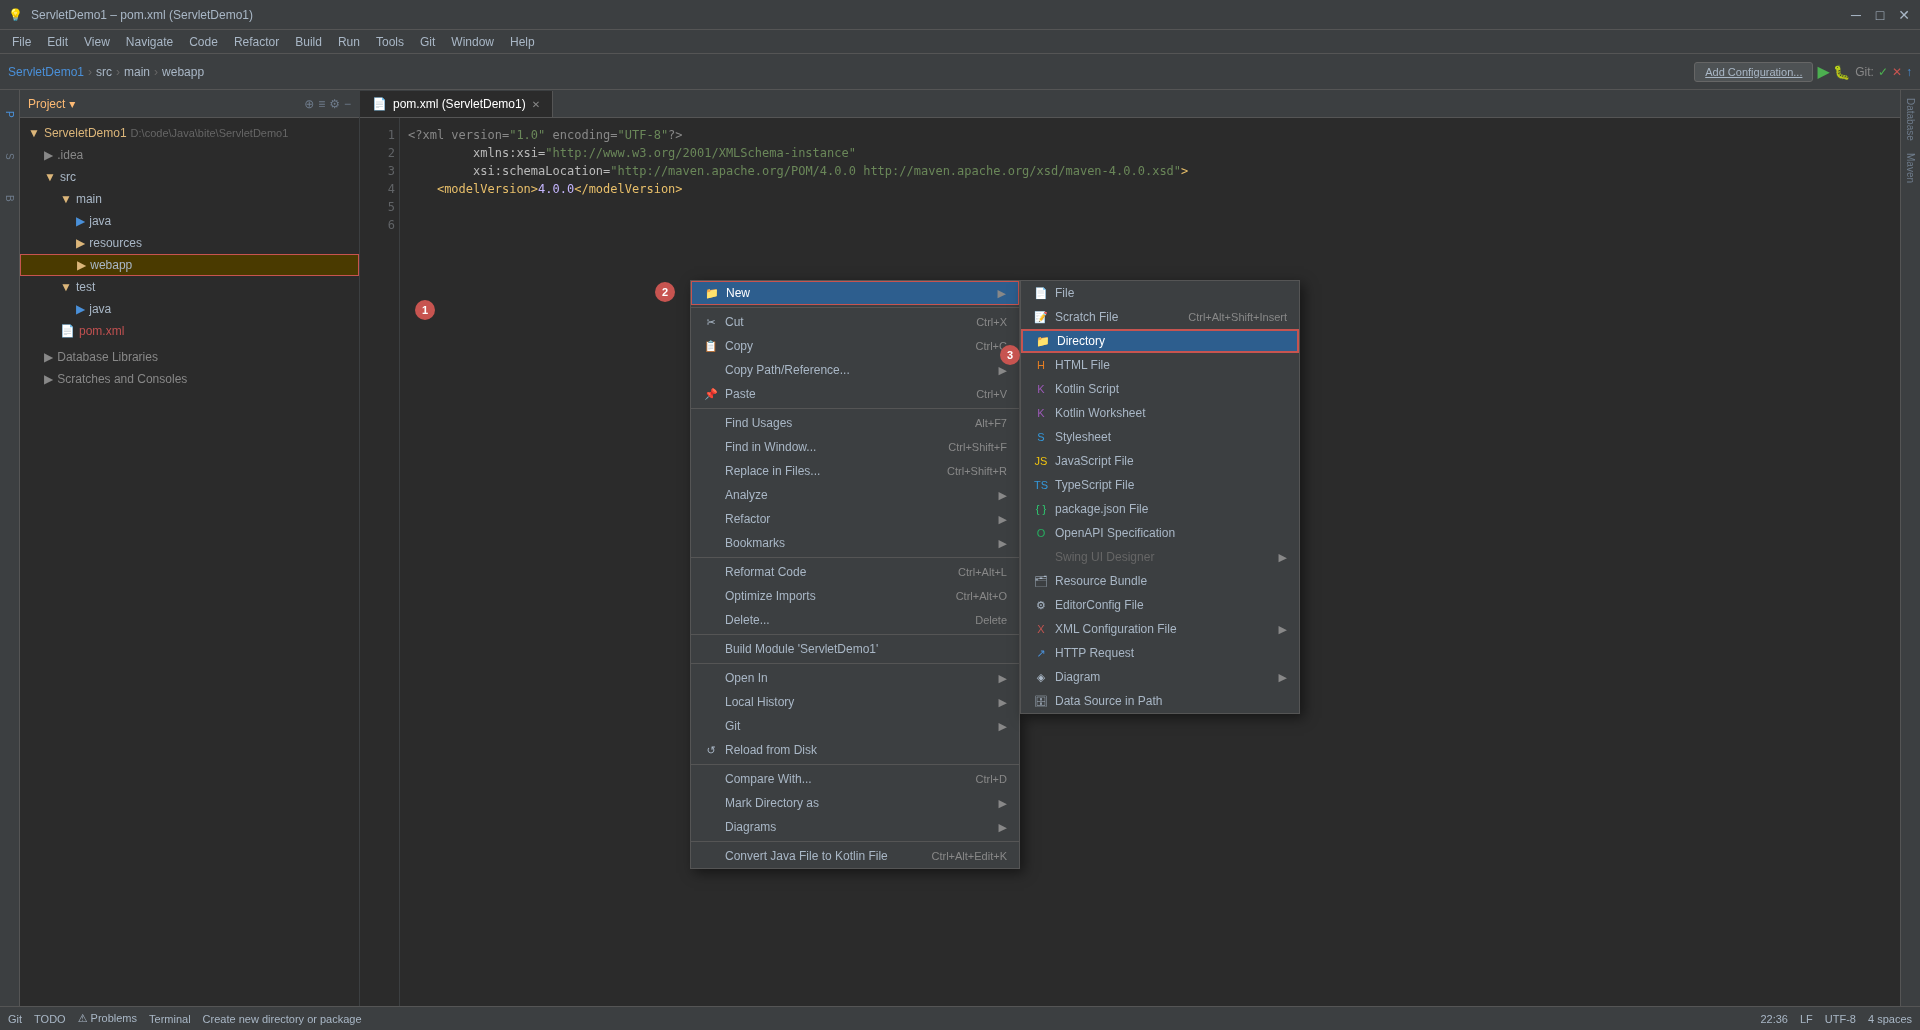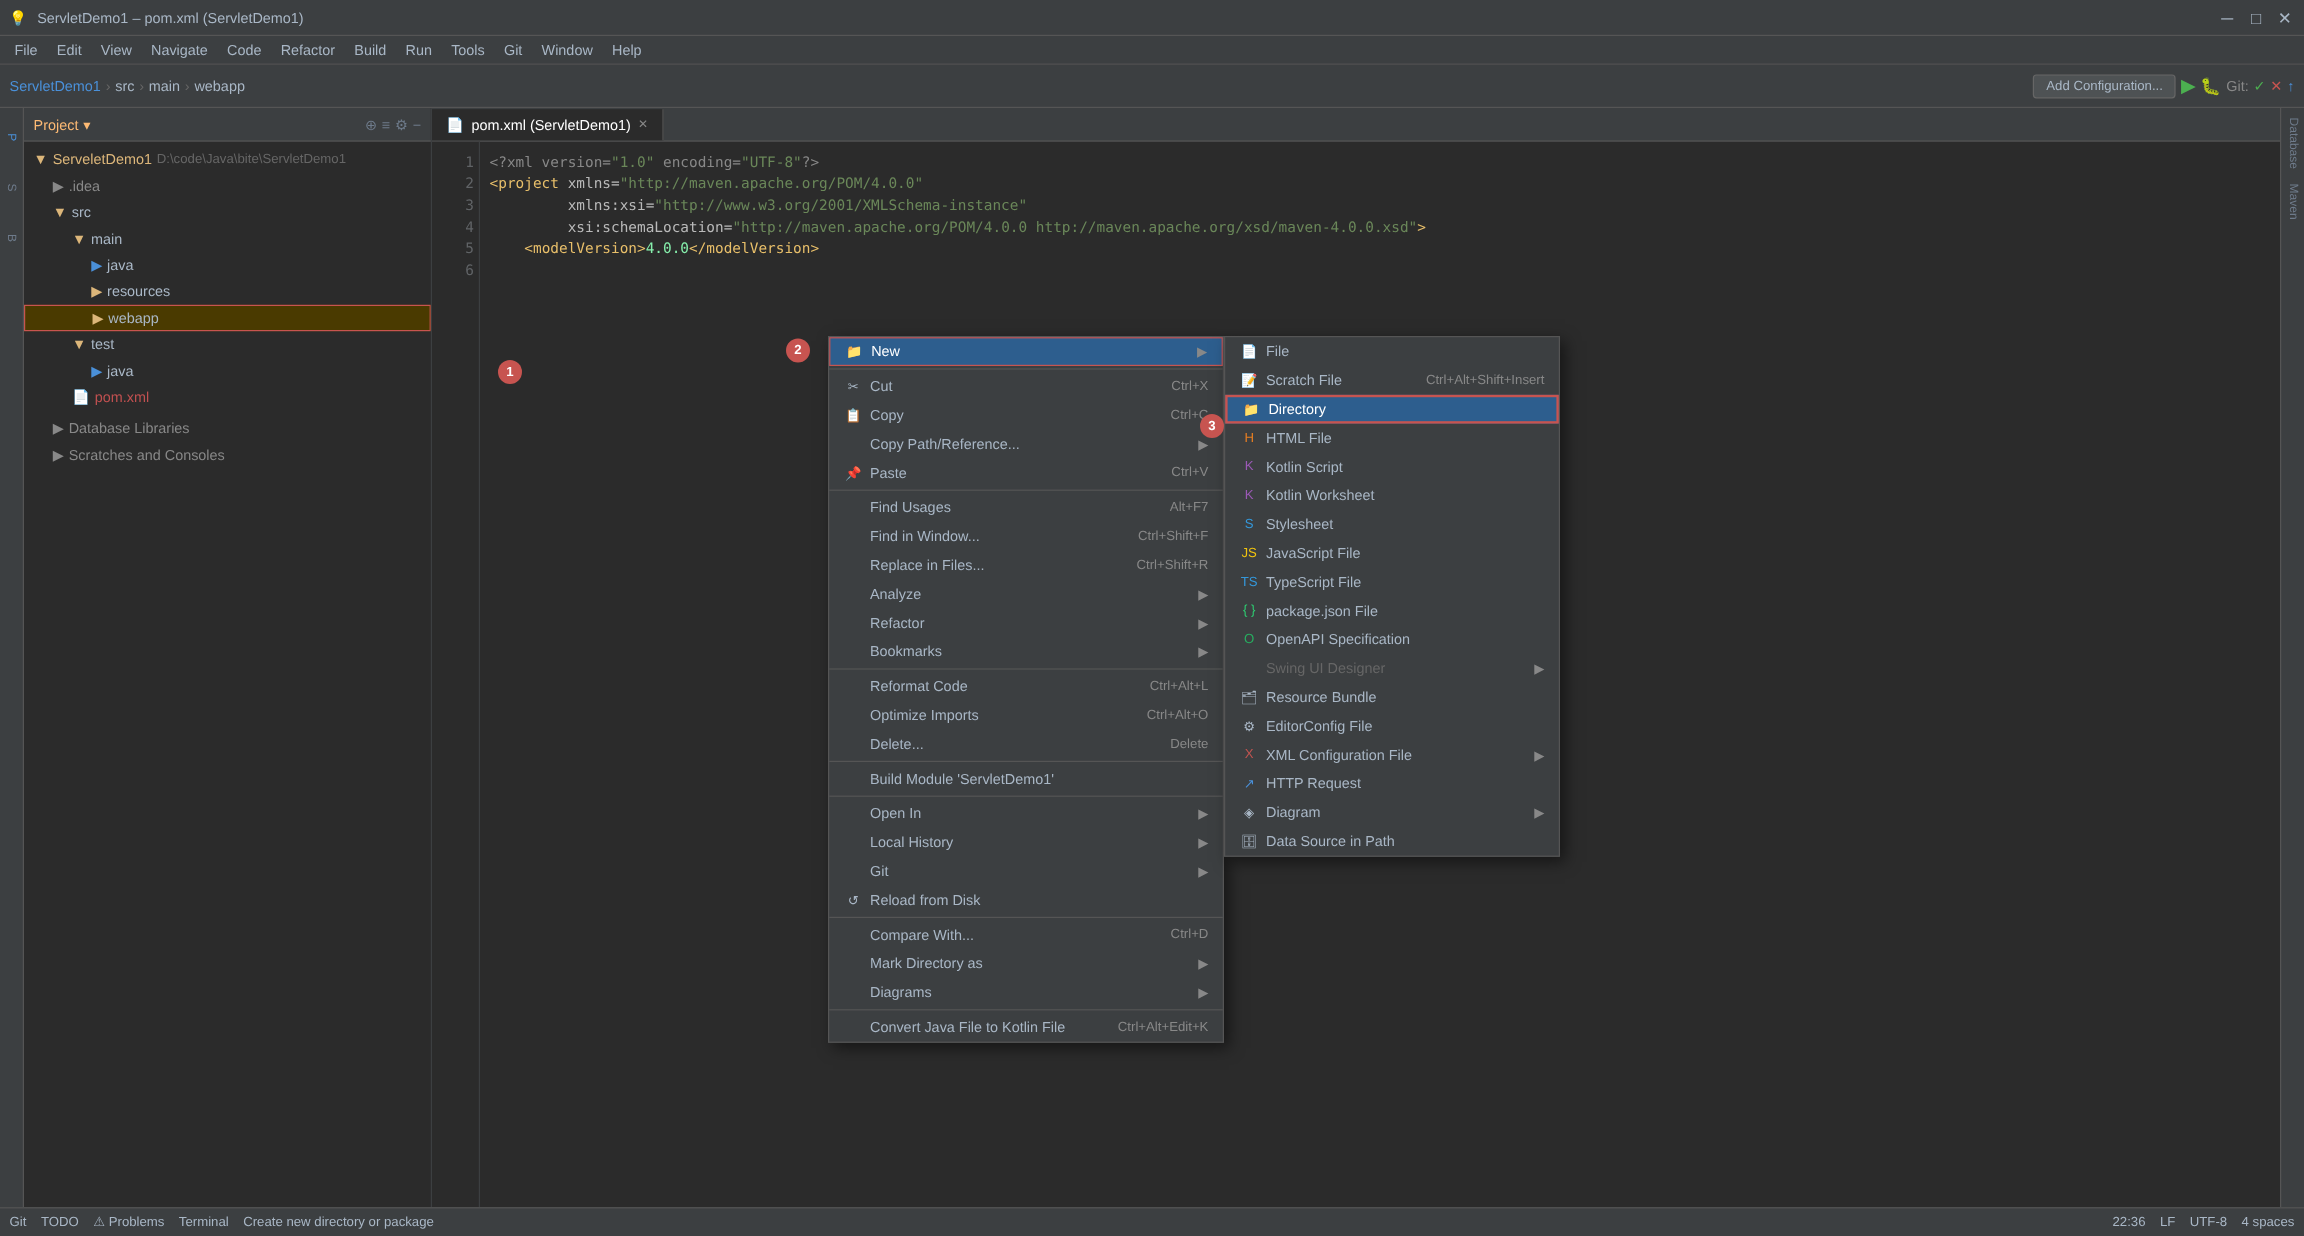--- a/index.html
+++ b/index.html
@@ -11,21 +11,21 @@
     #titlebar-left span { font-size: 12px; color: #a9b7c6; }
     #titlebar-right { display: flex; gap: 8px; }
     .titlebar-btn { width: 16px; height: 16px; cursor: pointer; color: #a9b7c6; font-size: 14px; display: flex; align-items: center; justify-content: center; }
 
     
     #menubar { background: #3c3f41; height: 24px; display: flex; align-items: center; padding: 0 4px; border-bottom: 1px solid #555; }
     .menu-item { padding: 2px 8px; font-size: 12px; color: #a9b7c6; cursor: pointer; }
 
     
     #toolbar { background: #3c3f41; height: 36px; display: flex; align-items: center; padding: 0 8px; border-bottom: 1px solid #555; gap: 4px; }
-    .toolbar-btn { padding: 2px 6px; font-size: 11px; color: #a9b7c6; cursor: pointer; border: none; background: transparent; }
+    .toolbar-btn { padding: 2px 6px; font-size: 11px; color: #a9b7c6; cursor: pointer; border: none; background: transparent; text-decoration: underline; }
     #breadcrumb { display: flex; align-items: center; gap: 4px; font-size: 12px; color: #a9b7c6; flex: 1; }
     .breadcrumb-sep { color: #666; }
 
     
     #main { display: flex; height: calc(1030px - 90px); }
 
     
     #left-icons { width: 20px; background: #3c3f41; border-right: 1px solid #555; display: flex; flex-direction: column; align-items: center; padding-top: 4px; gap: 2px; }
     .side-icon { width: 18px; height: 40px; display: flex; align-items: center; justify-content: center; cursor: pointer; color: #6e7b8b; font-size: 10px; writing-mode: vertical-rl; }
 
@@ -254,24 +254,23 @@
       <div id="line-numbers">
         <div>1</div>
           <div>2</div>
           <div>3</div>
           <div>4</div>
           <div>5</div>
           <div>6</div>
       </div>
       <div id="code-content">
         <div class="code-line"><span style="color:#888;">&lt;?xml version=</span><span class="val">"1.0"</span><span style="color:#888;text-align:center;"> encoding=</span><span class="val">"UTF-8"</span><span style="color:#888;">?&gt;</span></div>
-        <div class="code-line"><span style="color:#e8bf6a;">&lt;project</span> <span style="color:#bababa;">xmlns=</span><span class="val">"http://maven.apache.org/POM/4.0.0"</span></div>
         <div class="code-line">         <span style="color:#bababa;">xmlns:xsi=</span><span class="val">"http://www.w3.org/2001/XMLSchema-instance"</span></div>
         <div class="code-line">         <span style="color:#bababa;">xsi:schemaLocation=</span><span class="val">"http://maven.apache.org/POM/4.0.0 http://maven.apache.org/xsd/maven-4.0.0.xsd"</span><span style="color:#e8bf6a;">&gt;</span></div>
-        <div class="code-line">    <span style="color:#e8bf6a;">&lt;modelVersion&gt;</span><span style="color:#86efac;">4.0.0</span><span style="color:#e8bf6a;">&lt;/modelVersion&gt;</span></div>
+        <div class="code-line">    <span style="color:#e8bf6a;">&lt;modelVersion&gt;</span><span style="color:#c4b5fd;">4.0.0</span><span style="color:#e8bf6a;">&lt;/modelVersion&gt;</span></div>
         <div class="code-line"> </div>
       </div>
     </div>
 
     <div id="context-menu-overlay">
 
       <div id="context-menu">
 
         <div class="cm-item new-highlight cm-item-new">
           <div class="cm-item-left">

